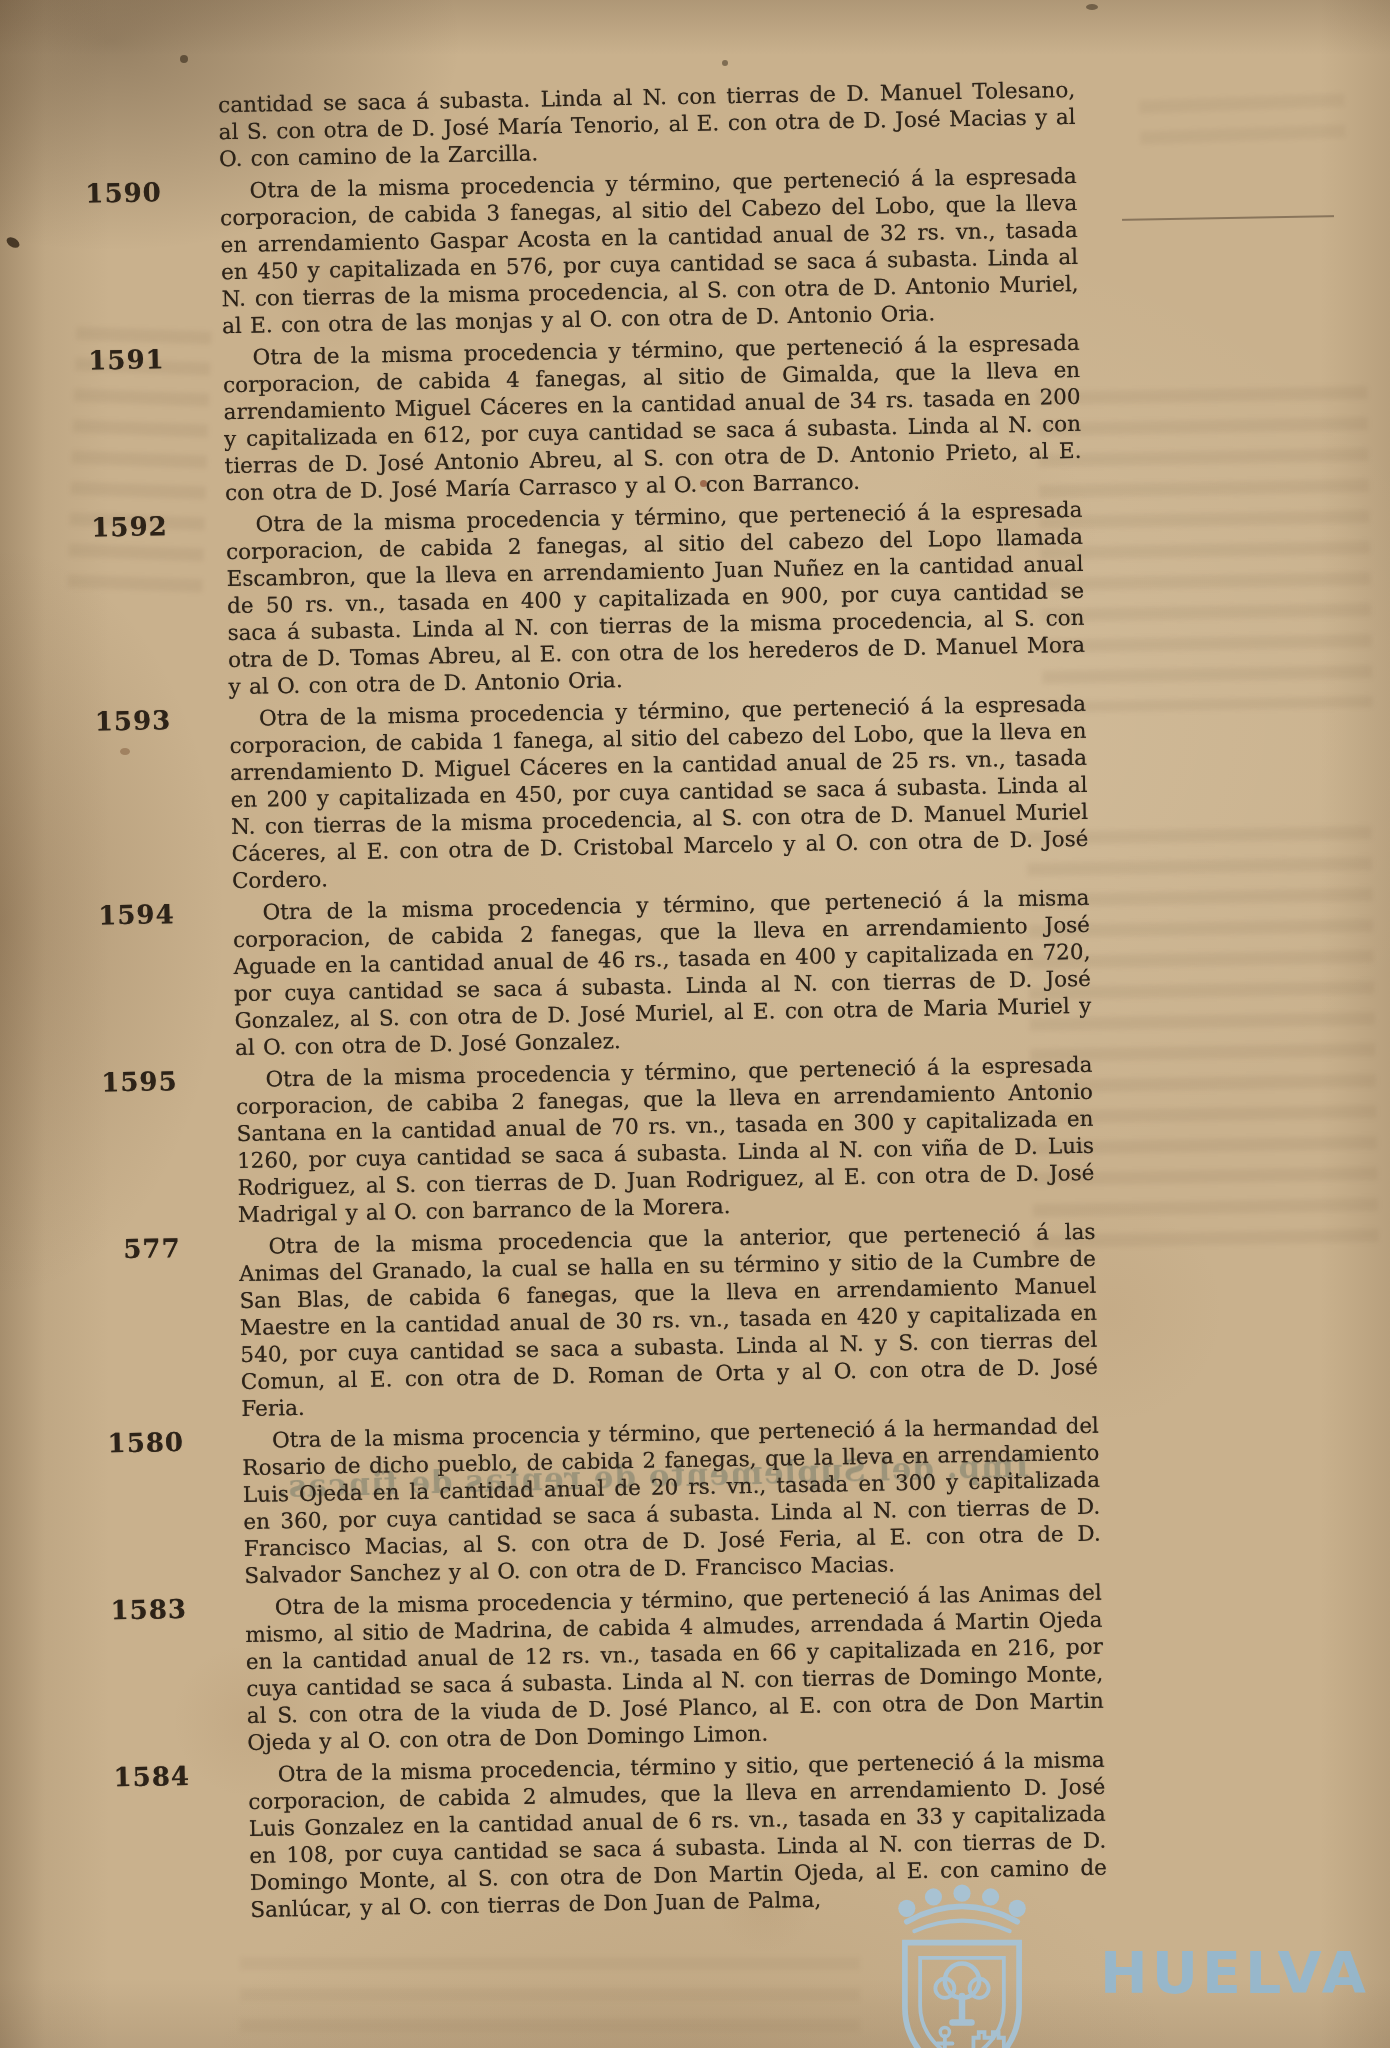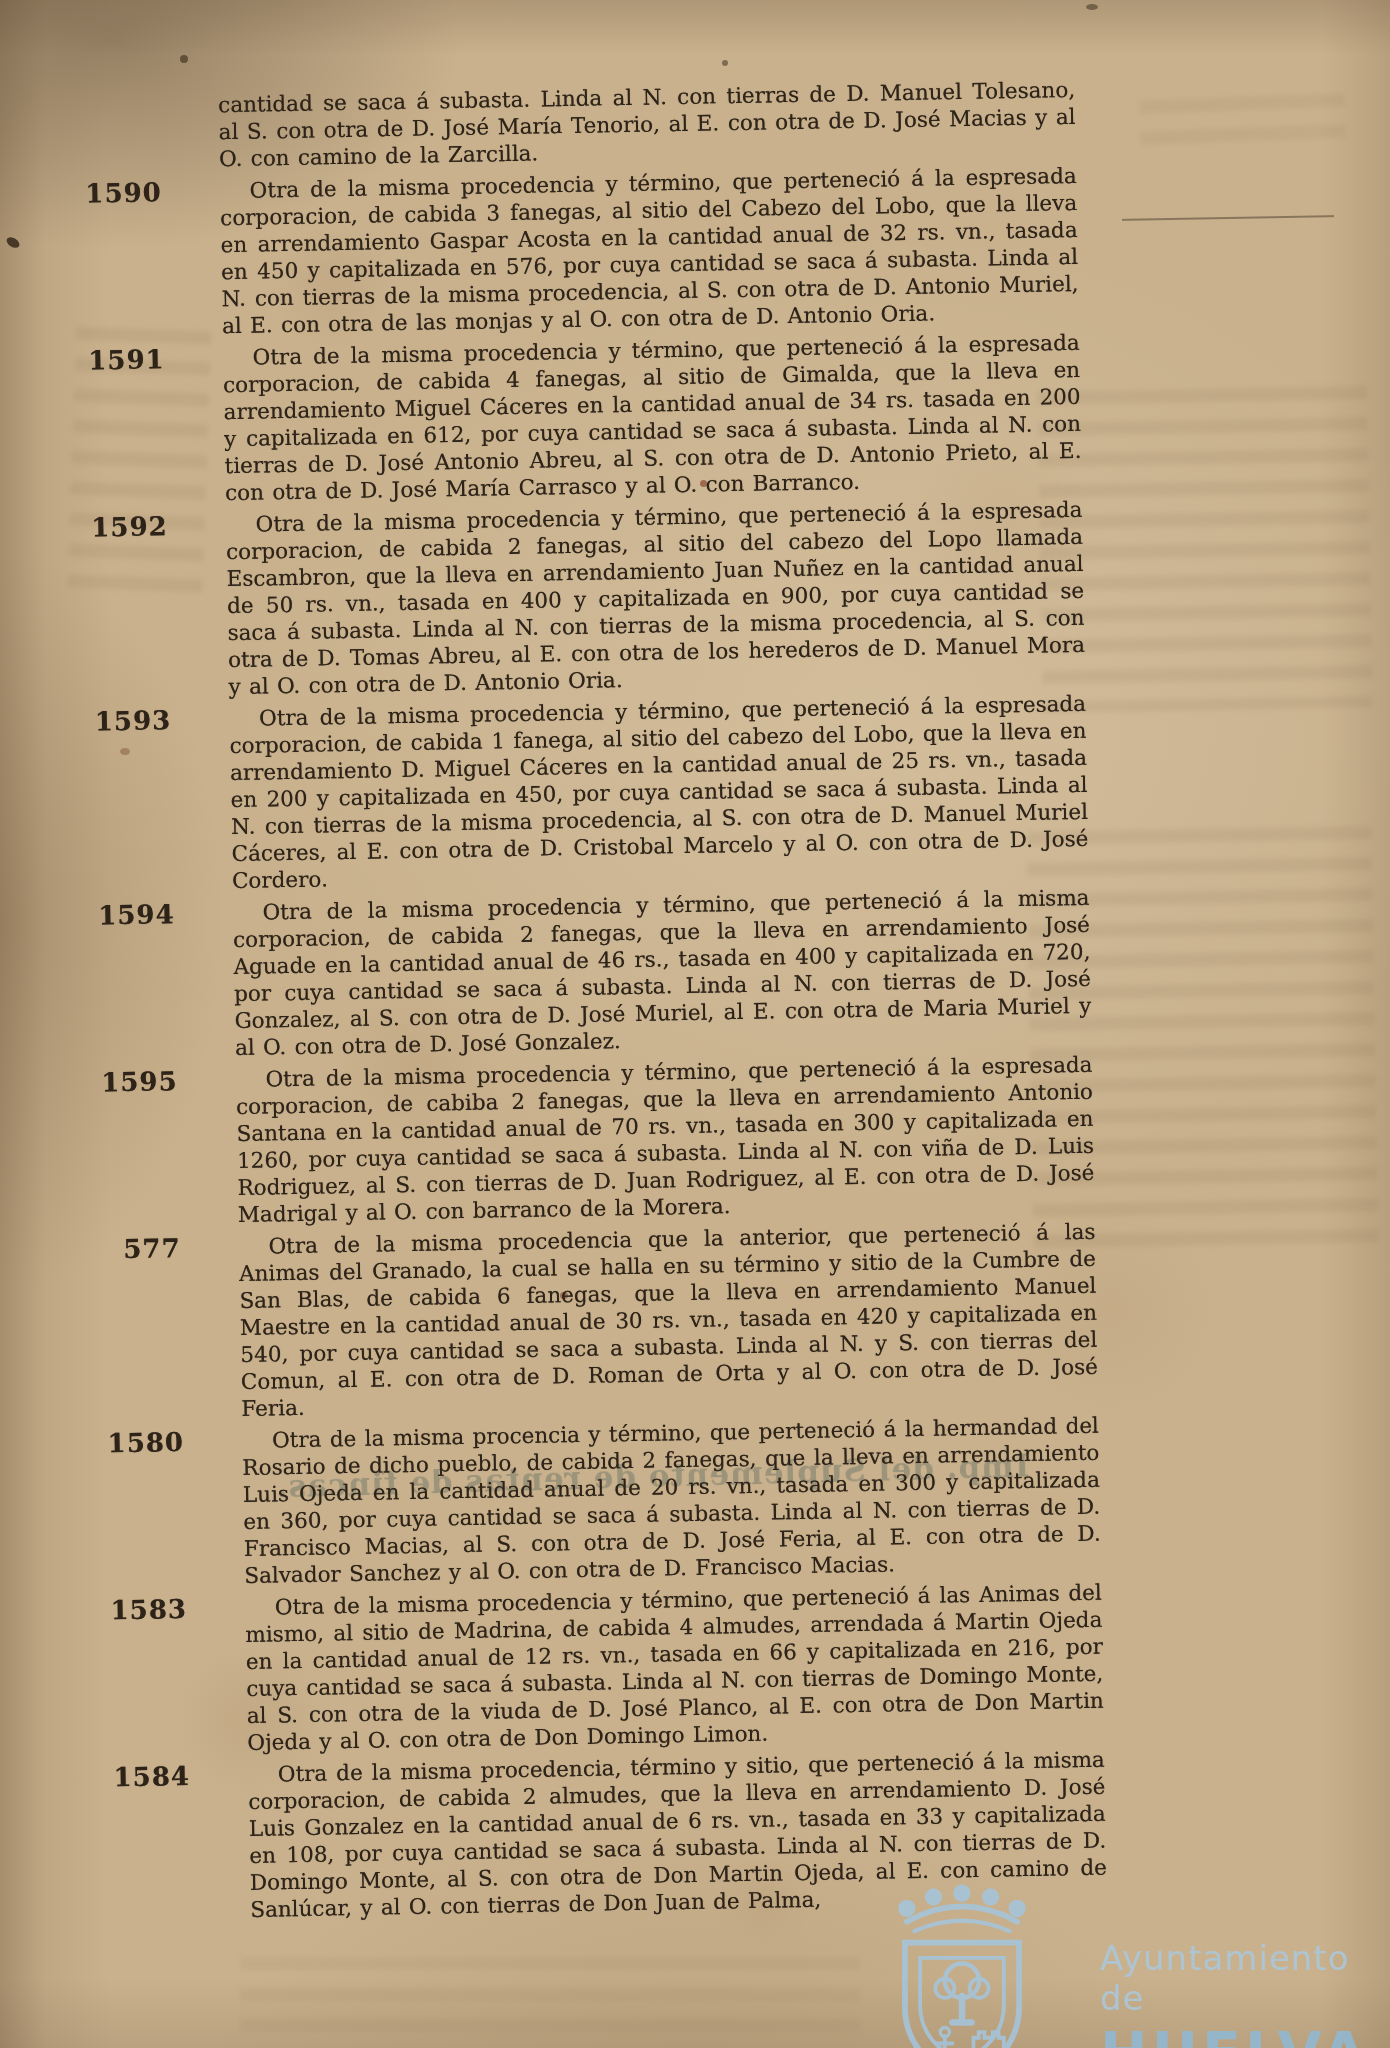--- a/index.html
+++ b/index.html
@@ -160,17 +160,16 @@
       <circle cx="56" cy="59" r="5" stroke-width="2"></circle>
       <circle cx="74" cy="59" r="5" stroke-width="2"></circle>
       <path d="M65 63 v13 M60 77 h10" stroke-width="3.4"></path>
 
       <circle cx="56" cy="82" r="2.4" stroke-width="1.8"></circle>
       <path d="M56 84 v13 M52 88 h8 M50 93 q6 8 12 0" stroke-width="2"></path>
 
       <path d="M71 97 v-12 h2.8 v-3 h3 v3 h4.4 v-3 h3 v3 h2.8 v12" stroke-width="2"></path>
     </svg>
     <div class="wm-text">
-      <div class="wm-line1">Ayuntamiento de</div>
       <div class="wm-line2">HUELVA</div>
     </div>
   </div>
 </div>
 
 </body></html>

